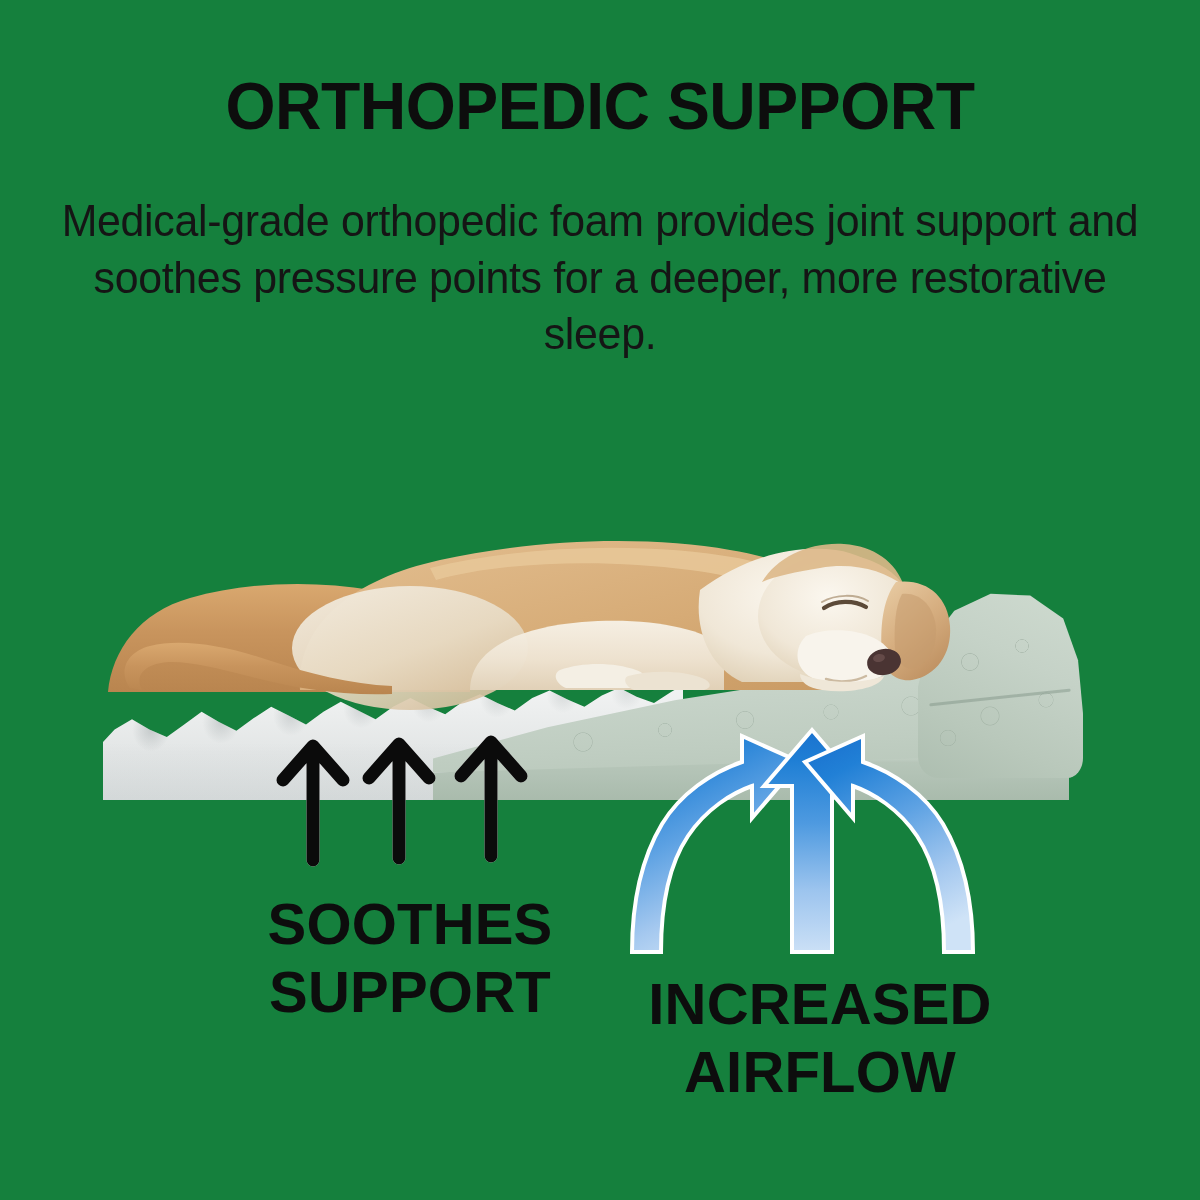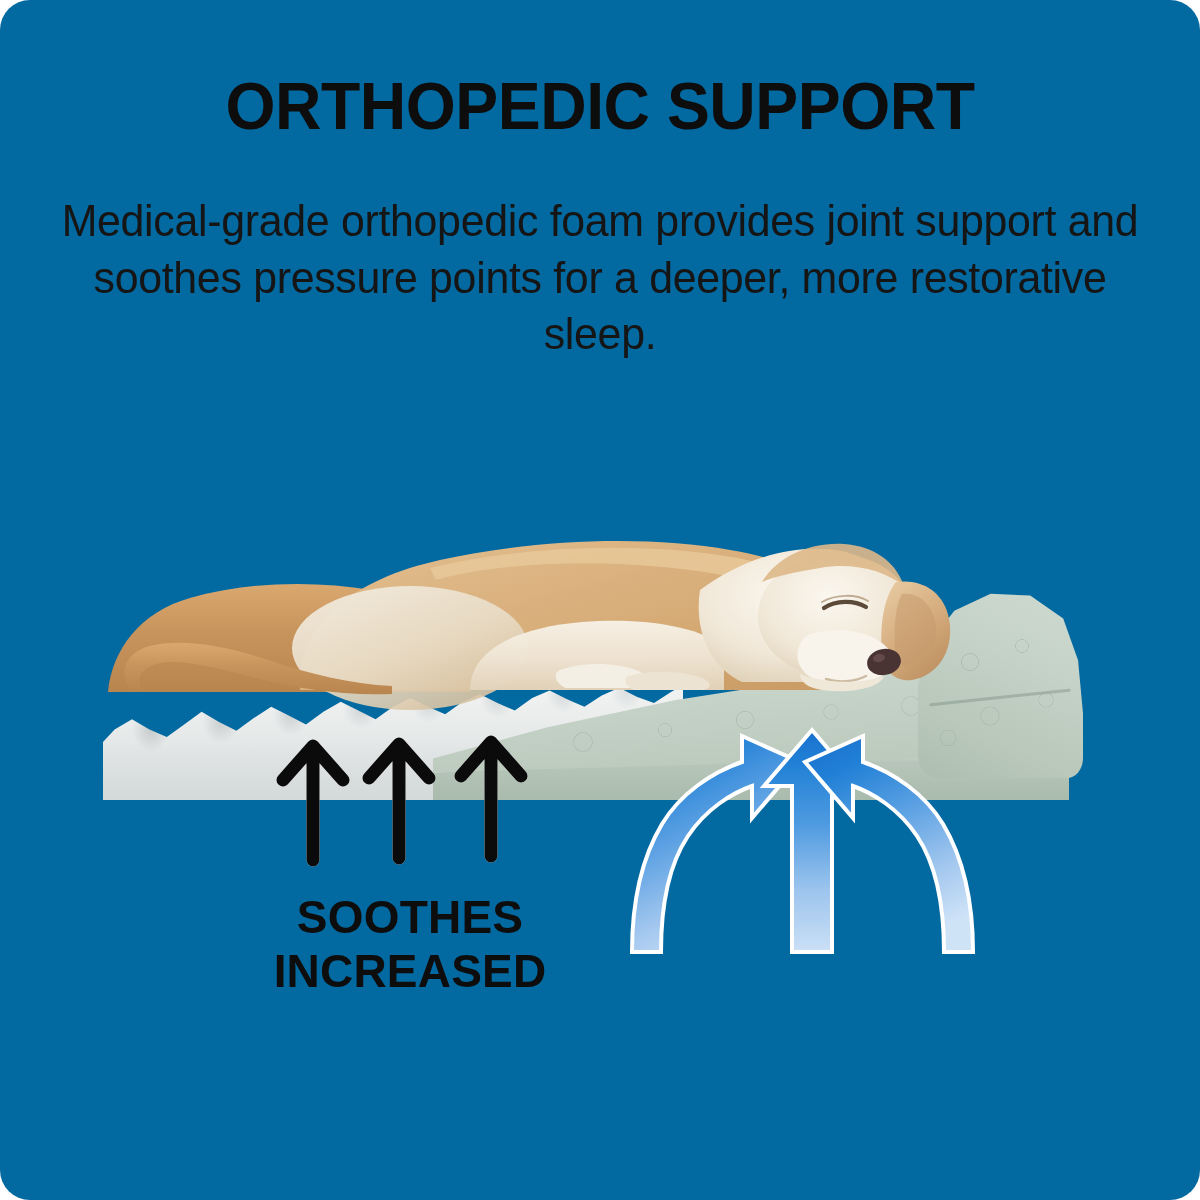--- a/index.html
+++ b/index.html
@@ -14,22 +14,21 @@
     overflow: hidden;
     font-family: "Liberation Sans", sans-serif;
     color: #111111;
     position: relative;
   }
 
   #page {
     position: relative;
     width: 1200px;
     height: 1200px;
-    background: #0369a1;
-    border-radius: 30px;
+    background: #15803d;
   }
 
   
   .headline {
     position: absolute;
     top: 72px;
     left: 0;
     width: 1200px;
     text-align: center;
     font-family: "Liberation Sans Narrow", "Liberation Sans", sans-serif;
@@ -227,21 +226,21 @@
     top: 0;
     width: 1200px;
     height: 1200px;
     pointer-events: none;
   }
 
   
   .caption {
     position: absolute;
     font-weight: bold;
-    font-size: 46px;
+    font-size: 58px;
     line-height: 1.18;
     letter-spacing: 0.2px;
     text-align: center;
     color: #0d0d0d;
   }
   #caption-pressure {
     left: 210px;
     top: 890px;
     width: 400px;
   }
@@ -397,17 +396,21 @@
 
     <path d="M792,952 L792,786 L764,786 L812,730 L860,786 L832,786 L832,952 Z" fill="url(#blueFlow)" stroke="#ffffff" stroke-width="4"></path>
 
     <path d="M944,952 C944,906 937,866 917,836 C899,809 873,793 853,786
              L853,818 L805,762 L863,736 L863,762
              C893,772 925,794 943,824 C965,861 973,908 973,952 Z" fill="url(#blueFlowSide)" stroke="#ffffff" stroke-width="4"></path>
   </svg>
 
   <div class="caption" id="caption-pressure">
     <div>SOOTHES</div>
+    <div>SUPPORT</div>
+  </div>
+
+  <div class="caption" id="caption-airflow">
     <div>INCREASED</div>
+    <div>AIRFLOW</div>
   </div>
 
-
 </div>
 
 </body></html>

